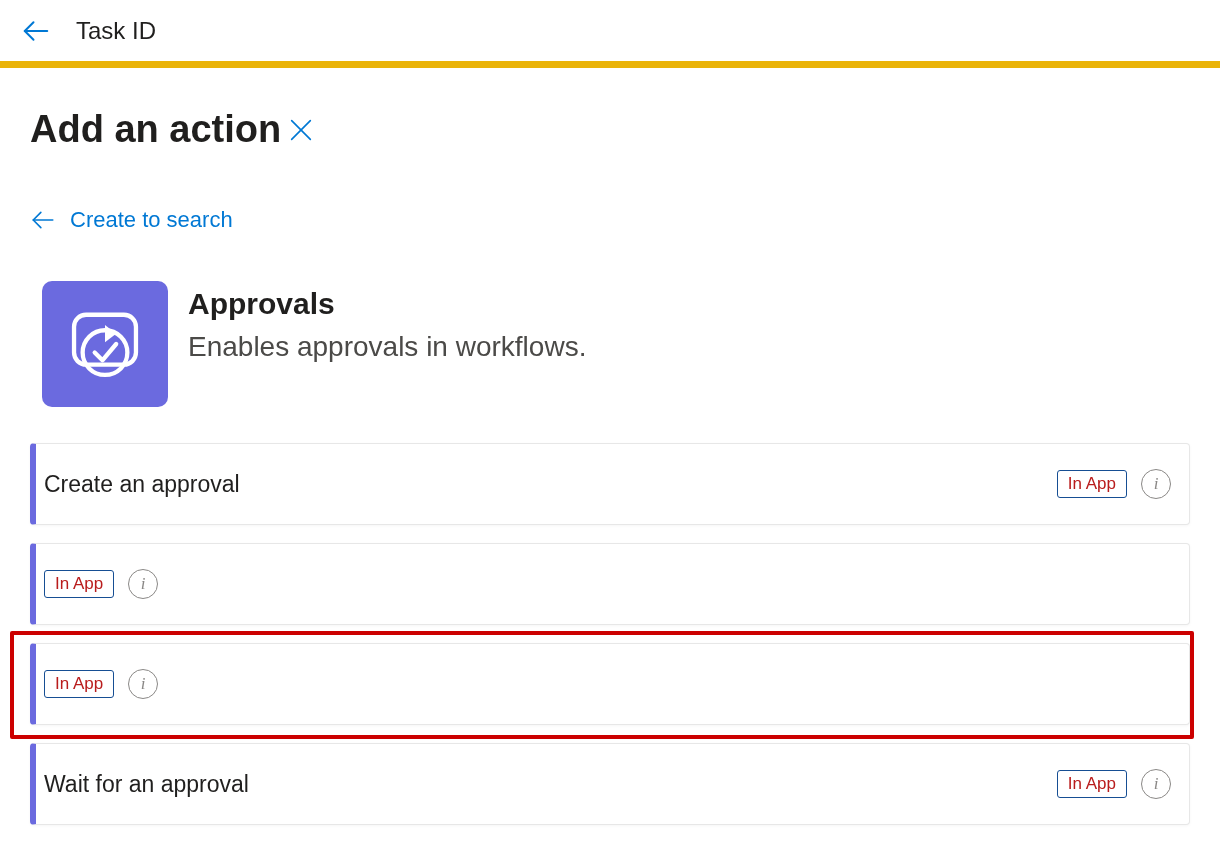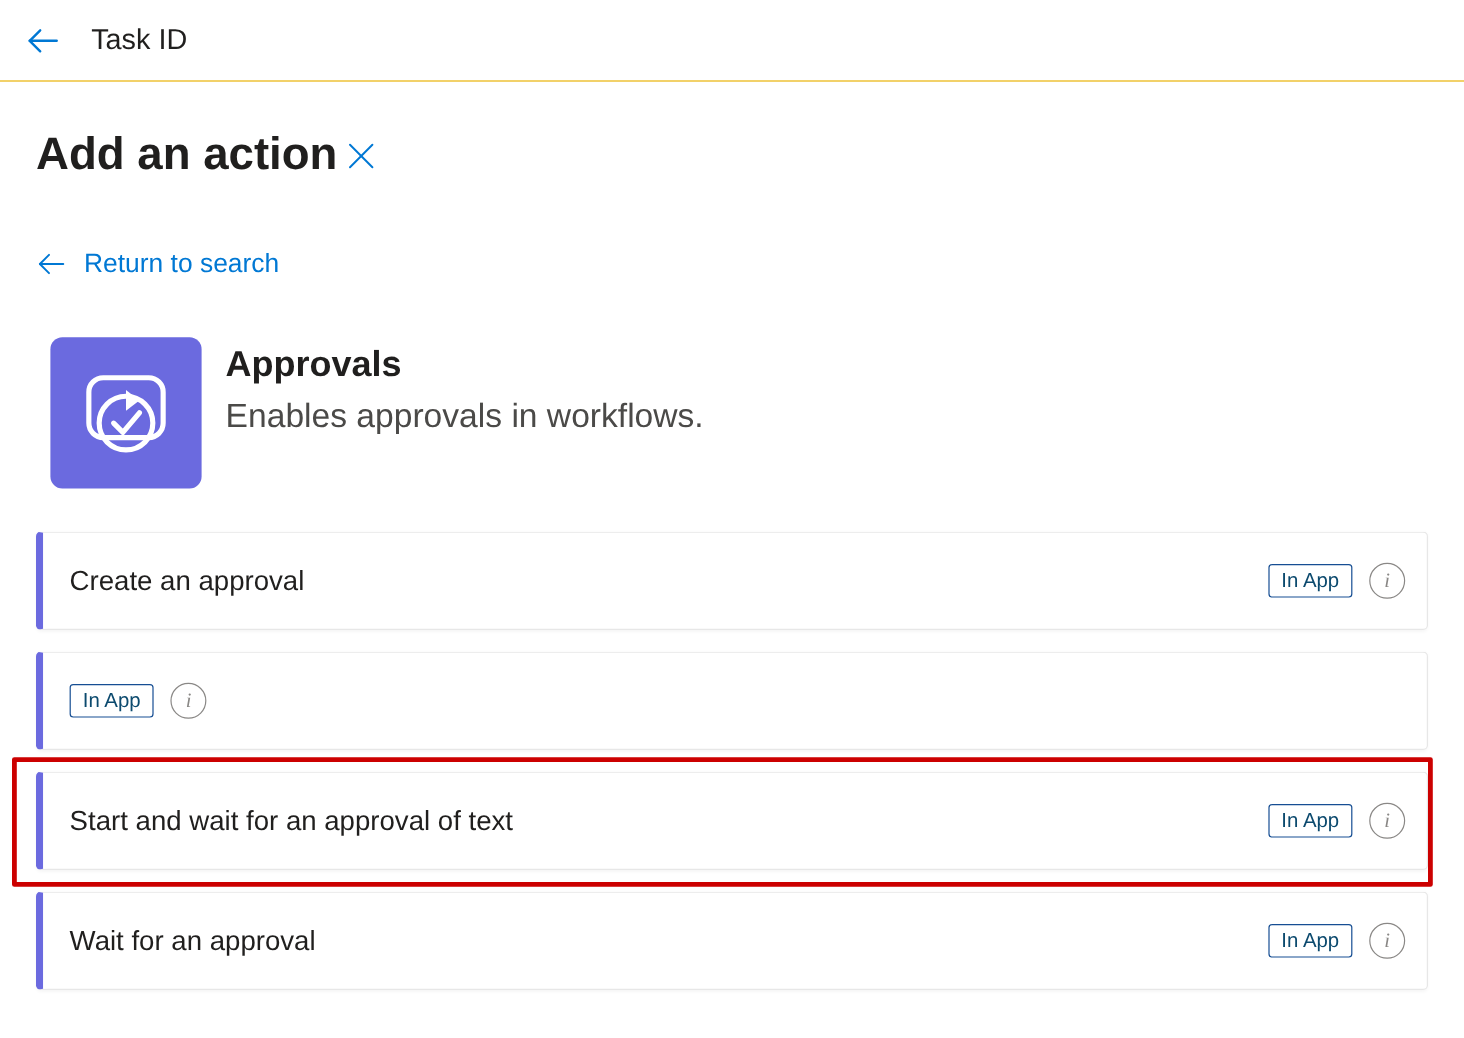--- a/index.html
+++ b/index.html
@@ -8,21 +8,21 @@
     width: 1220px; height: 865px;
     font-family: "Segoe UI", -apple-system, BlinkMacSystemFont, sans-serif;
     background: #ffffff;
     color: #201f1e;
   }
   .topbar {
     height: 68px;
     display: flex;
     align-items: center;
     padding: 0 16px;
-    border-bottom: 1px solid #eab308;
+    border-bottom: 7px solid #eab308;
   }
   .topbar .back-icon {
     width: 40px; height: 40px;
     display:flex; align-items:center; justify-content:center;
     cursor:pointer;
     color:#0078d4;
     margin-right: 20px;
   }
   .topbar .title {
     font-size: 24px;
@@ -84,34 +84,34 @@
   }
   .action-list { display:flex; flex-direction:column; gap: 18px; }
   .action-item-wrap { position:relative; }
   .action-item {
     display:flex;
     align-items:center;
     height: 82px;
     border: 1px solid #e7e7e7;
     border-left: 6px solid #6b6adf;
     border-radius: 4px;
-    padding: 0 18px 0 22px;
+    padding: 0 18px 0 8px;
     background:#fff;
     box-shadow: 0 1px 3px rgba(0,0,0,0.04);
     cursor:pointer;
   }
   .action-label {
     flex:1;
     font-size: 23px;
     font-weight: 500;
     color:#201f1e;
   }
   .badge {
     border: 1.6px solid #164e93;
-    color:#0c4a6e;
+    color:#b91c1c;
     font-size: 17px;
     font-weight:500;
     padding: 3px 10px;
     border-radius: 3px;
     margin-right: 14px;
   }
   .info-icon {
     width:30px; height:30px;
     border-radius:50%;
     border: 1.6px solid #8a8886;
@@ -154,21 +154,21 @@
     </div>
   </div>
 
   <div class="return-link">
     <span class="arr">
       <svg width="26" height="26" viewBox="0 0 24 24" fill="none" stroke="currentColor" stroke-width="1.5" stroke-linecap="round" stroke-linejoin="round">
         <line x1="21" y1="12" x2="3" y2="12"></line>
           <polyline points="10 19 3 12 10 5"></polyline>
       </svg>
     </span>
-    <span>Return to search</span>
+    <span>Create to search</span>
   </div>
 
   <div class="connector-header">
     <div class="connector-tile">
       <svg width="86" height="86" viewBox="0 0 100 100">
         <rect x="14" y="16" width="72" height="58" rx="14" fill="none" stroke="#ffffff" stroke-width="5"></rect>
         <circle cx="50" cy="60" r="26" fill="none" stroke="#ffffff" stroke-width="5"></circle>
         <polyline points="38,60 47,69 63,50" fill="none" stroke="#ffffff" stroke-width="5" stroke-linecap="round" stroke-linejoin="round"></polyline>
         <polyline points="50,28 63,38 50,48" fill="#ffffff"></polyline>
       </svg>
@@ -191,21 +191,20 @@
 
     <div class="action-item-wrap">
       <div class="action-item">
         <div class="badge">In App</div>
         <div class="info-icon">i</div>
       </div>
     </div>
 
     <div class="action-item-wrap">
       <div class="action-item">
-        <div class="action-label">Start and wait for an approval of text</div>
         <div class="badge">In App</div>
         <div class="info-icon">i</div>
       </div>
       <div class="highlight-box"></div>
     </div>
 
     <div class="action-item-wrap">
       <div class="action-item">
         <div class="action-label">Wait for an approval</div>
         <div class="badge">In App</div>

